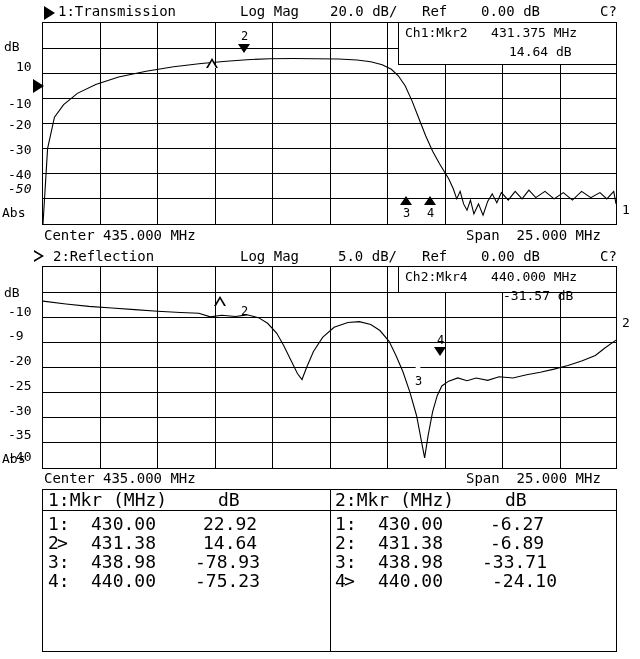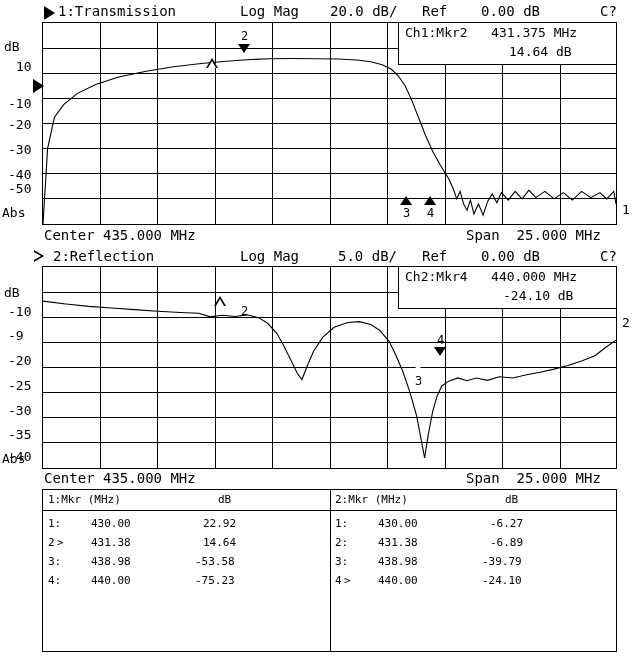--- a/index.html
+++ b/index.html
@@ -32,21 +32,21 @@
   .leftarrow{position:absolute;width:0;height:0;border-top:7px solid transparent;border-bottom:7px solid transparent;border-left:11px solid #000;}
 
   
   .infobox{position:absolute;border:1px solid #000;background:#fff;box-sizing:border-box;}
   .infobox .row{position:absolute;white-space:pre;font-size:13px;line-height:14px;}
 
   
   .table{position:absolute;border:1px solid #000;box-sizing:border-box;}
   .tdiv{position:absolute;background:#000;width:1px;top:0;bottom:0;}
   .thline{position:absolute;background:#000;height:1px;left:0;right:0;}
-  .cell{position:absolute;white-space:pre;font-size:11px;line-height:14px;}
+  .cell{position:absolute;white-space:pre;font-size:18px;line-height:14px;}
 </style>
 </head>
 <body>
 
 <div id="root">
 
   <div class="leftarrow" style="left:44px;top:6px;"></div>
   <span class="t t14" style="left:58px;top:4px;">1:Transmission</span>
   <span class="t t14" style="left:240px;top:4px;">Log Mag</span>
   <span class="t t14" style="left:330px;top:4px;">20.0 dB/</span>
@@ -80,21 +80,21 @@
     <span class="row" style="left:6px;top:3px;">Ch1:Mkr2   431.375 MHz</span>
     <span class="row" style="left:110px;top:22px;">14.64 dB</span>
   </div>
 
   <span class="t" style="left:4px;top:40px;">dB</span>
   <span class="t" style="left:16px;top:60px;">10</span>
   <span class="t" style="left:8px;top:97px;">-10</span>
   <span class="t" style="left:8px;top:118px;">-20</span>
   <span class="t" style="left:8px;top:143px;">-30</span>
   <span class="t" style="left:8px;top:168px;">-40</span>
-  <span class="t" style="left:8px;top:182px;">-50</span>
+  <span class="t" style="left:8px;top:182px;font-style:italic;">-50</span>
   <span class="t" style="left:2px;top:206px;">Abs</span>
   <div class="leftarrow" style="left:33px;top:79px;"></div>
 
   <div class="mk" style="left:244px;top:30px;">
     <span class="lbl" style="left:-3px;top:0px;">2</span>
     <span class="tri dn" style="left:-6px;top:14px;"></span>
   </div>
   <div class="tri-out" style="left:206px;top:58px;"></div>
   <div class="mk" style="left:406px;top:196px;">
     <span class="tri up" style="left:-6px;top:0px;"></span>
@@ -132,23 +132,23 @@
     <div class="gridline vline" style="left:344px;"></div>
     <div class="gridline vline" style="left:402px;"></div>
     <div class="gridline vline" style="left:459px;"></div>
     <div class="gridline vline" style="left:517px;"></div>
 
     <svg class="trace" width="573" height="201" viewBox="0 0 573 201" preserveAspectRatio="none">
         <path d="M0.00,34.17 L22.92,36.98 L45.84,39.40 L68.76,41.00 L91.68,42.61 L114.60,44.22 L137.52,45.43 L155.86,46.23 L167.32,49.85 L178.78,48.24 L192.53,49.45 L203.99,47.84 L215.45,50.65 L224.62,56.28 L233.78,66.33 L240.66,78.39 L247.54,92.46 L254.41,106.53 L259.00,112.56 L263.58,100.50 L270.46,84.42 L279.62,70.35 L291.08,60.30 L304.84,55.48 L316.30,54.67 L327.76,57.49 L336.92,63.52 L346.09,74.37 L352.97,88.44 L359.84,104.52 L366.72,124.62 L373.60,148.74 L378.18,172.86 L381.62,190.95 L385.06,168.84 L389.64,144.72 L394.22,128.64 L398.81,118.99 L405.68,114.17 L414.85,110.95 L424.02,113.77 L433.19,110.95 L444.65,113.36 L456.11,109.75 L469.86,110.95 L483.61,107.74 L497.36,105.32 L511.12,102.11 L524.87,98.49 L538.62,94.07 L552.37,88.44 L561.54,81.20 L573.00,73.16"></path>
       </svg>
   </div>
 
-  <div class="infobox" style="left:398px;top:266px;width:219px;height:43px;">
+  <div class="infobox" style="left:398px;top:266px;width:219px;height:27px;">
     <span class="row" style="left:6px;top:3px;">Ch2:Mkr4   440.000 MHz</span>
-    <span class="row" style="left:104px;top:22px;">-24.10 dB</span>
+    <span class="row" style="left:104px;top:22px;">-31.57 dB</span>
   </div>
 
   <span class="t" style="left:4px;top:286px;">dB</span>
   <span class="t" style="left:8px;top:305px;">-10</span>
   <span class="t" style="left:8px;top:329px;">-9</span>
   <span class="t" style="left:8px;top:354px;">-20</span>
   <span class="t" style="left:8px;top:379px;">-25</span>
   <span class="t" style="left:8px;top:404px;">-30</span>
   <span class="t" style="left:8px;top:428px;">-35</span>
   <span class="t" style="left:8px;top:450px;">-40</span>
@@ -185,37 +185,37 @@
     <span class="cell" style="left:48px;top:27px;">430.00</span>
     <span class="cell" style="left:160px;top:27px;">22.92</span>
 
     <span class="cell" style="left:5px;top:46px;">2</span>
     <span class="cell" style="left:14px;top:46px;">&gt;</span>
     <span class="cell" style="left:48px;top:46px;">431.38</span>
     <span class="cell" style="left:160px;top:46px;">14.64</span>
 
     <span class="cell" style="left:5px;top:65px;">3:</span>
     <span class="cell" style="left:48px;top:65px;">438.98</span>
-    <span class="cell" style="left:152px;top:65px;">-53.58</span>
+    <span class="cell" style="left:152px;top:65px;">-78.93</span>
 
     <span class="cell" style="left:5px;top:84px;">4:</span>
     <span class="cell" style="left:48px;top:84px;">440.00</span>
     <span class="cell" style="left:152px;top:84px;">-75.23</span>
 
     <span class="cell" style="left:292px;top:27px;">1:</span>
     <span class="cell" style="left:335px;top:27px;">430.00</span>
     <span class="cell" style="left:447px;top:27px;">-6.27</span>
 
     <span class="cell" style="left:292px;top:46px;">2:</span>
     <span class="cell" style="left:335px;top:46px;">431.38</span>
     <span class="cell" style="left:447px;top:46px;">-6.89</span>
 
     <span class="cell" style="left:292px;top:65px;">3:</span>
     <span class="cell" style="left:335px;top:65px;">438.98</span>
-    <span class="cell" style="left:439px;top:65px;">-39.79</span>
+    <span class="cell" style="left:439px;top:65px;">-33.71</span>
 
     <span class="cell" style="left:292px;top:84px;">4</span>
     <span class="cell" style="left:301px;top:84px;">&gt;</span>
     <span class="cell" style="left:335px;top:84px;">440.00</span>
-    <span class="cell" style="left:439px;top:84px;">-24.10</span>
+    <span class="cell" style="left:449px;top:84px;">-24.10</span>
   </div>
 
 </div>
 
 </body></html>

